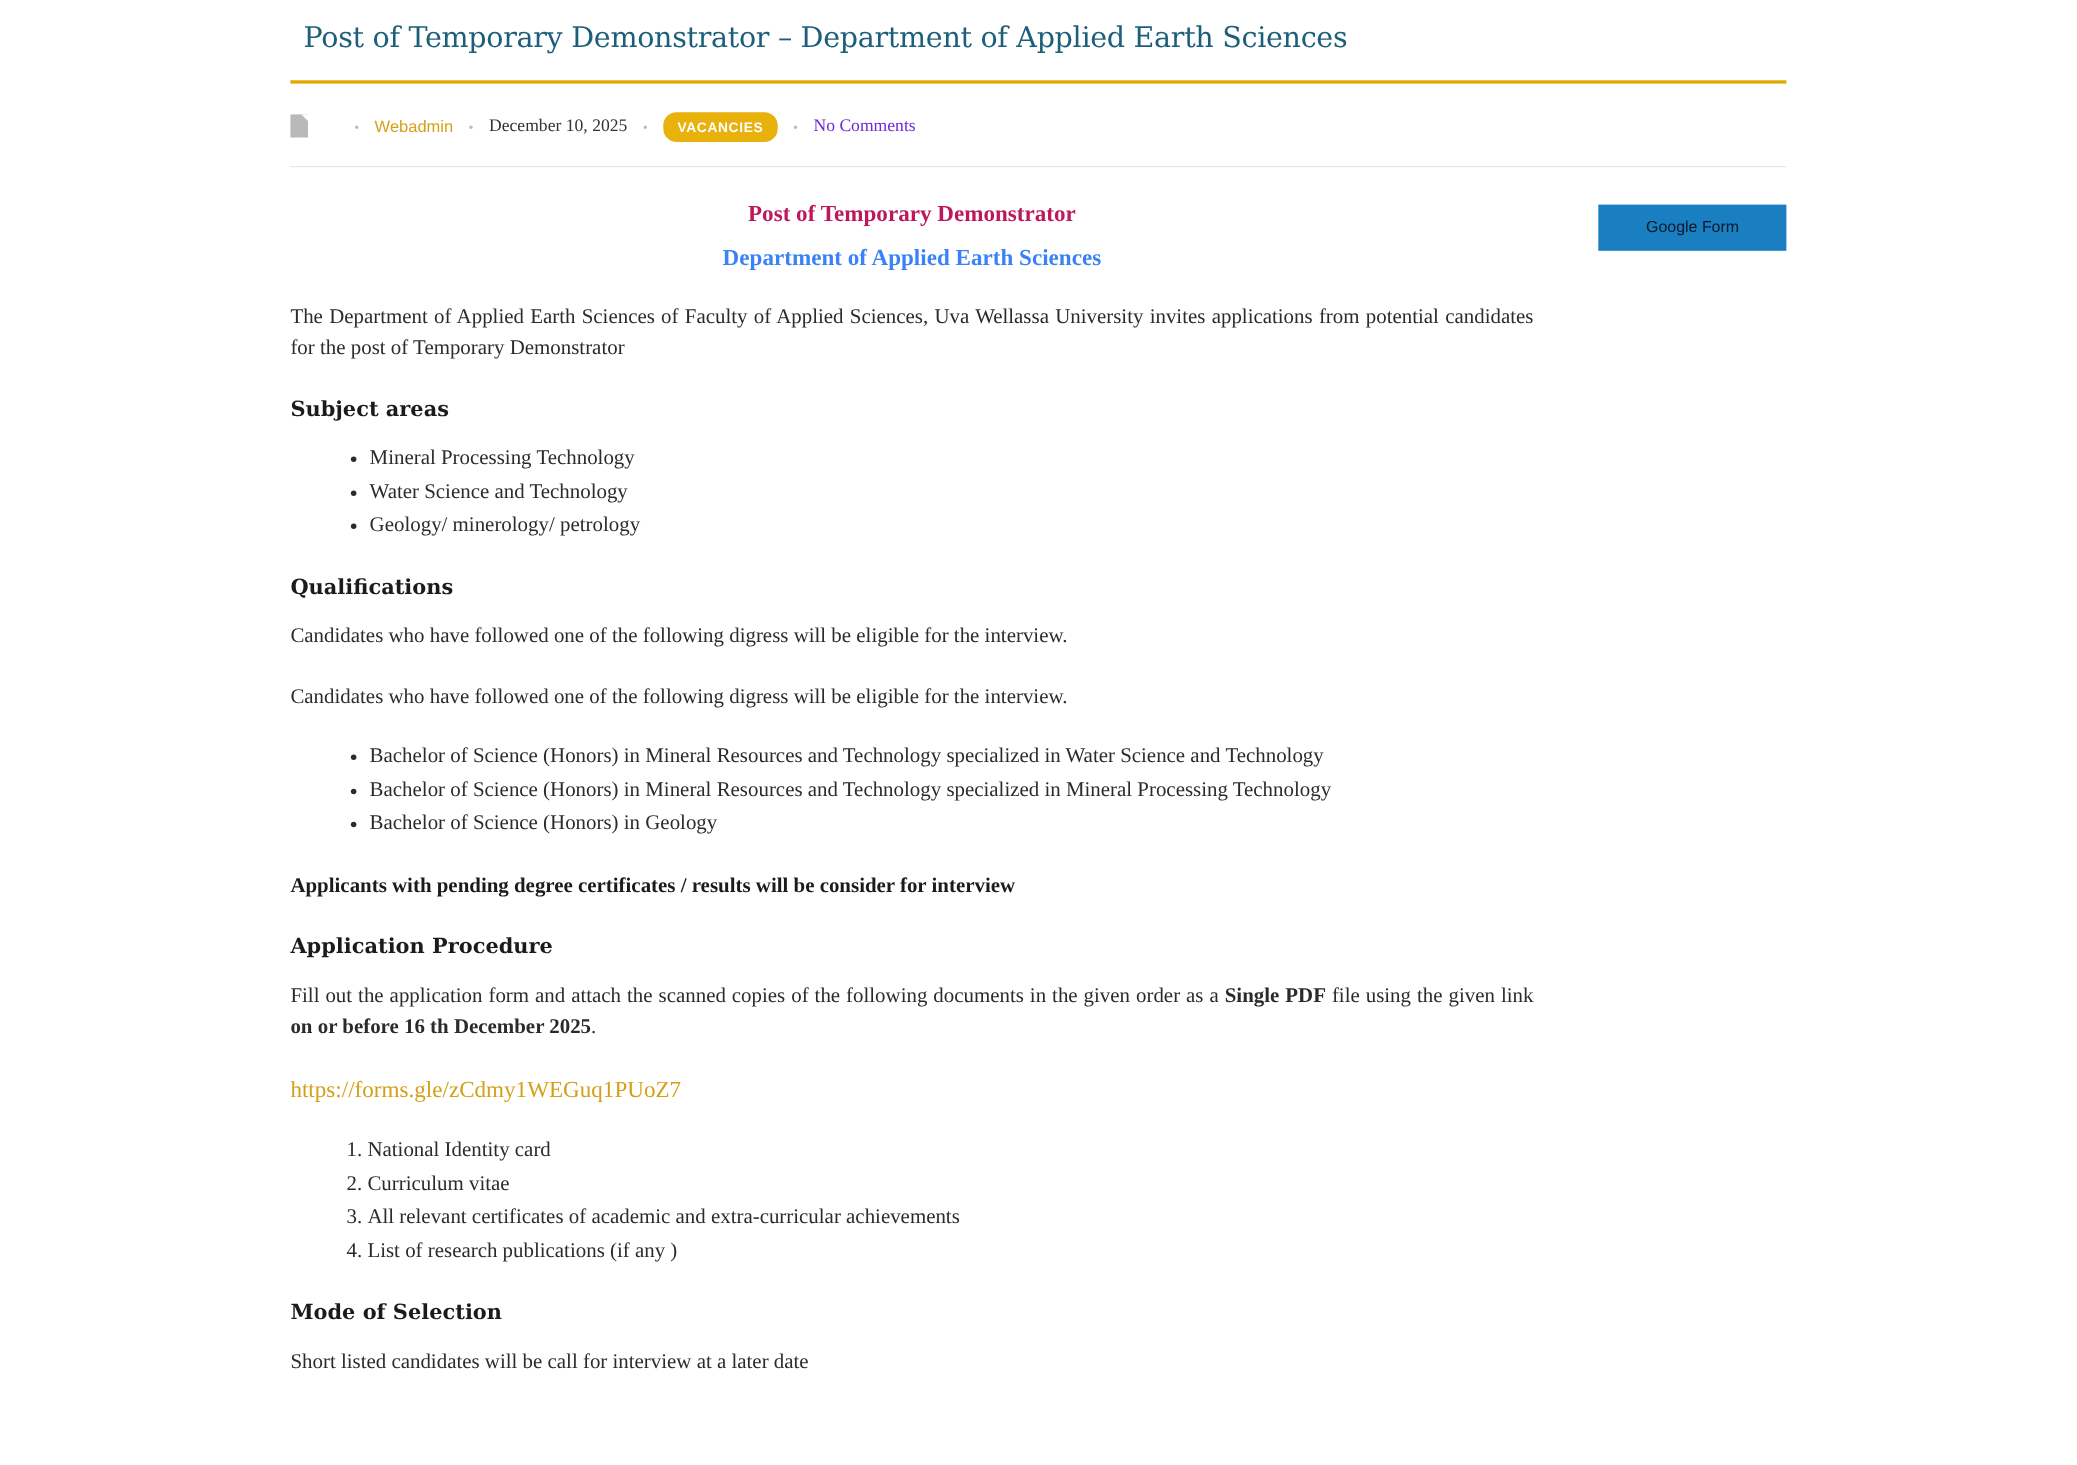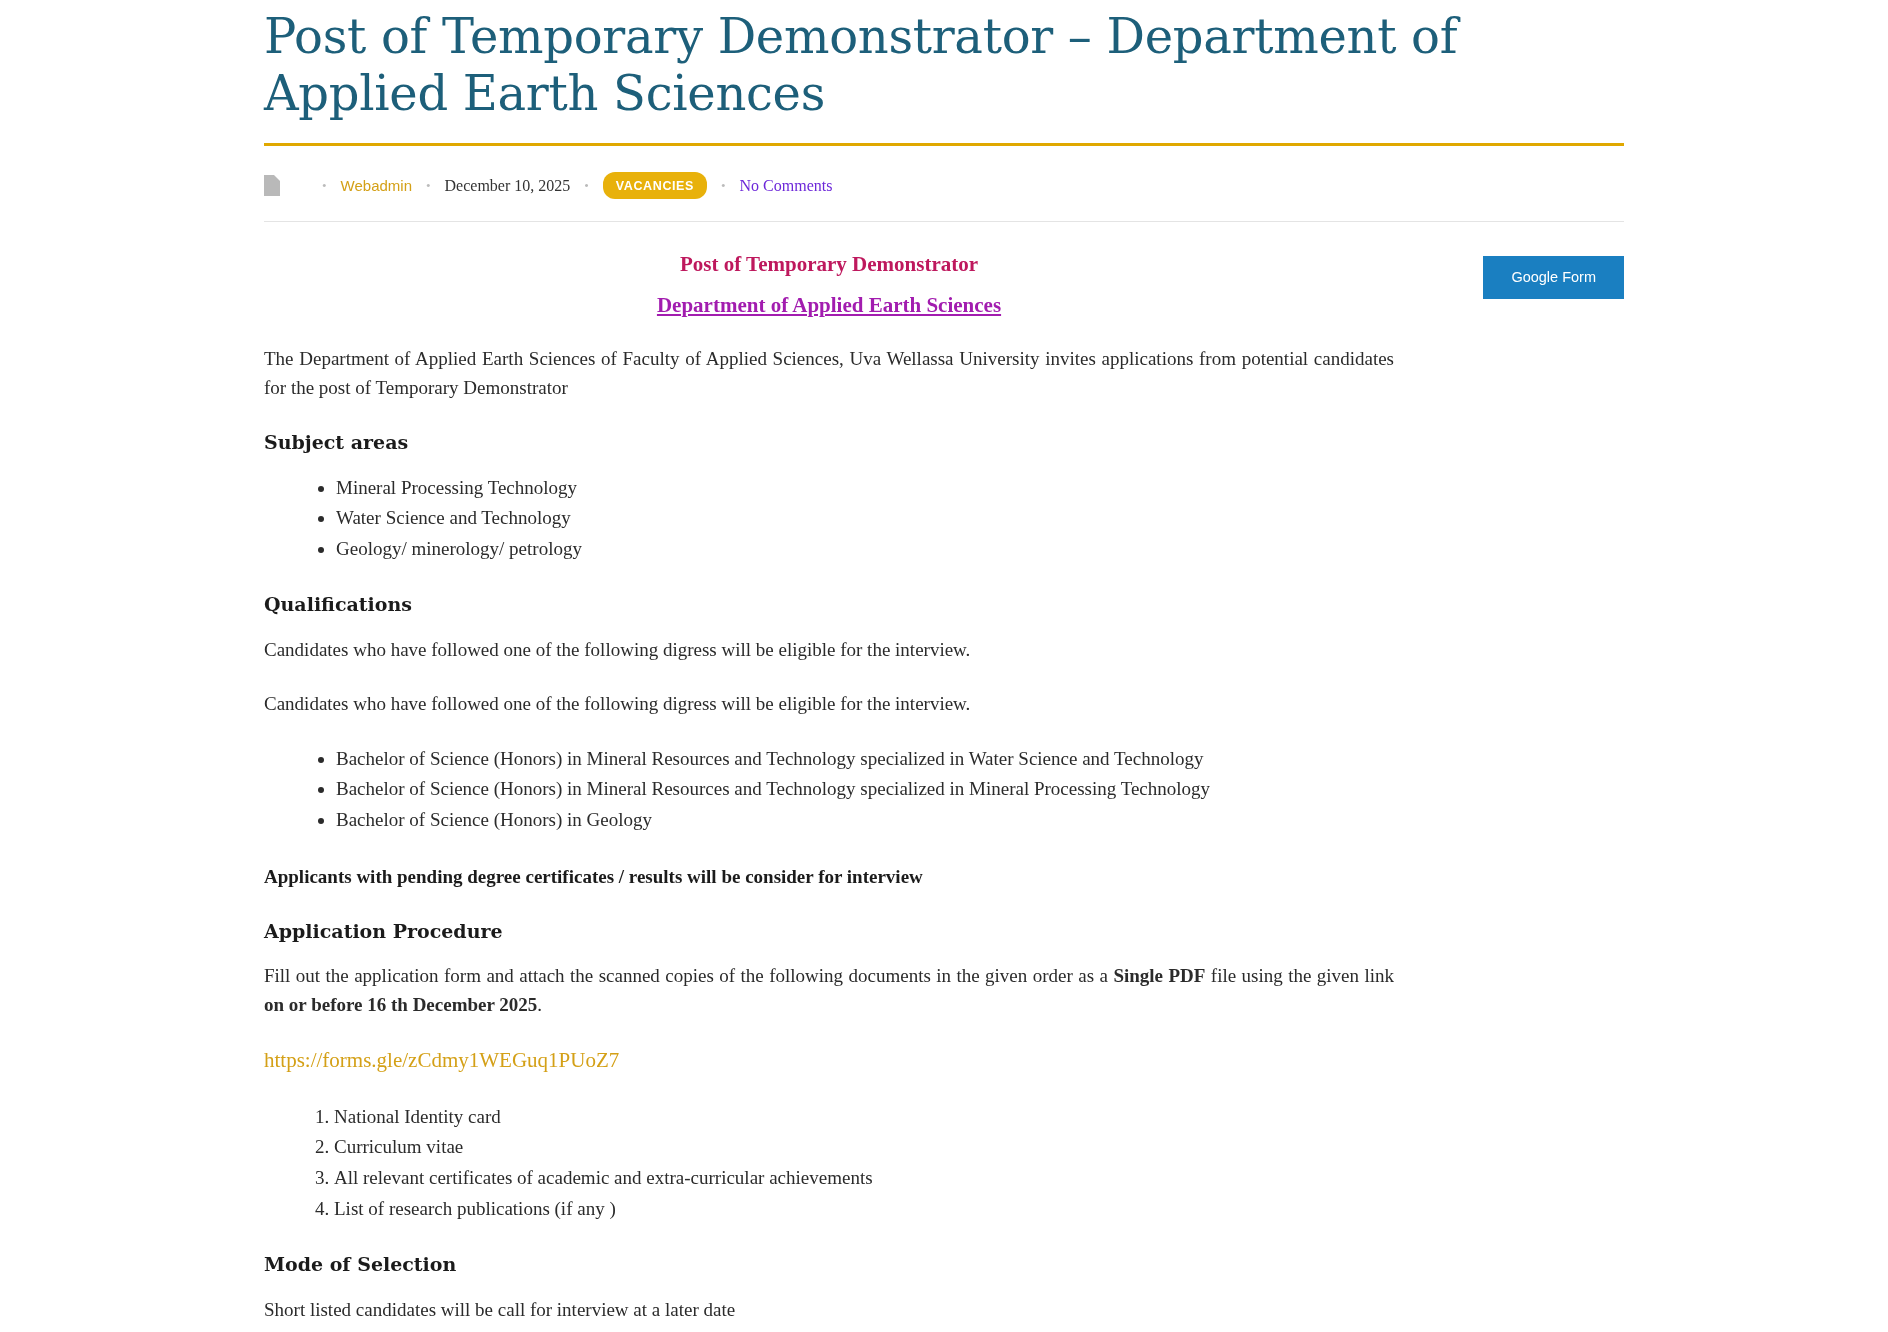--- a/index.html
+++ b/index.html
@@ -20,25 +20,25 @@
   }
   .content-wrap {
     width: 1360px;
     margin: 0 auto;
     padding: 0 0 0 0;
     position: relative;
   }
   
   .entry-title {
     font-family: "DejaVu Serif", serif;
-    font-size: 48px;
+    font-size: 26px;
     line-height: 1.18;
     font-weight: 400;
     color: #1d5f7a;
-    margin: 0;
+    margin: 12px;
     padding: 8px 0 0 0;
     letter-spacing: -0.3px;
     max-width: 1290px;
   }
   .title-rule {
     border: 0;
     border-top: 3px solid #e0a800;
     margin: 22px 0 0 0;
     width: 100%;
   }
@@ -115,24 +115,24 @@
     position: relative;
     font-size: 19px;
     line-height: 1.55;
     color: #2b2b2b;
   }
   .gform-btn {
     position: absolute;
     right: 0;
     top: 8px;
     background: #1a7fc1;
-    color: #ffffff;
+    color: #0f172a;
     font-family: "Liberation Sans", sans-serif;
     font-size: 14.5px;
-    padding: 10px 28px;
+    padding: 10px 43px;
     text-decoration: none;
     display: inline-block;
     border: 0;
     cursor: pointer;
     white-space: nowrap;
   }
   .doc-head {
     text-align: center;
     max-width: 1130px;
   }
@@ -146,22 +146,21 @@
   .doc-head .line2 {
     font-size: 21px;
     font-weight: bold;
     margin: 0 0 8px 0;
     color: #be185d;
   }
   .doc-head .line3 {
     font-size: 21px;
     font-weight: bold;
     margin: 0 0 24px 0;
-    color: #a21caf;
-    text-decoration: underline;
+    color: #3b82f6;
   }
   p.para {
     text-align: justify;
     margin: 0 0 26px 0;
     max-width: 1130px;
     font-size: 19px;
     line-height: 1.5;
   }
   p.para.left { text-align: left; }
   h3.section-head {

